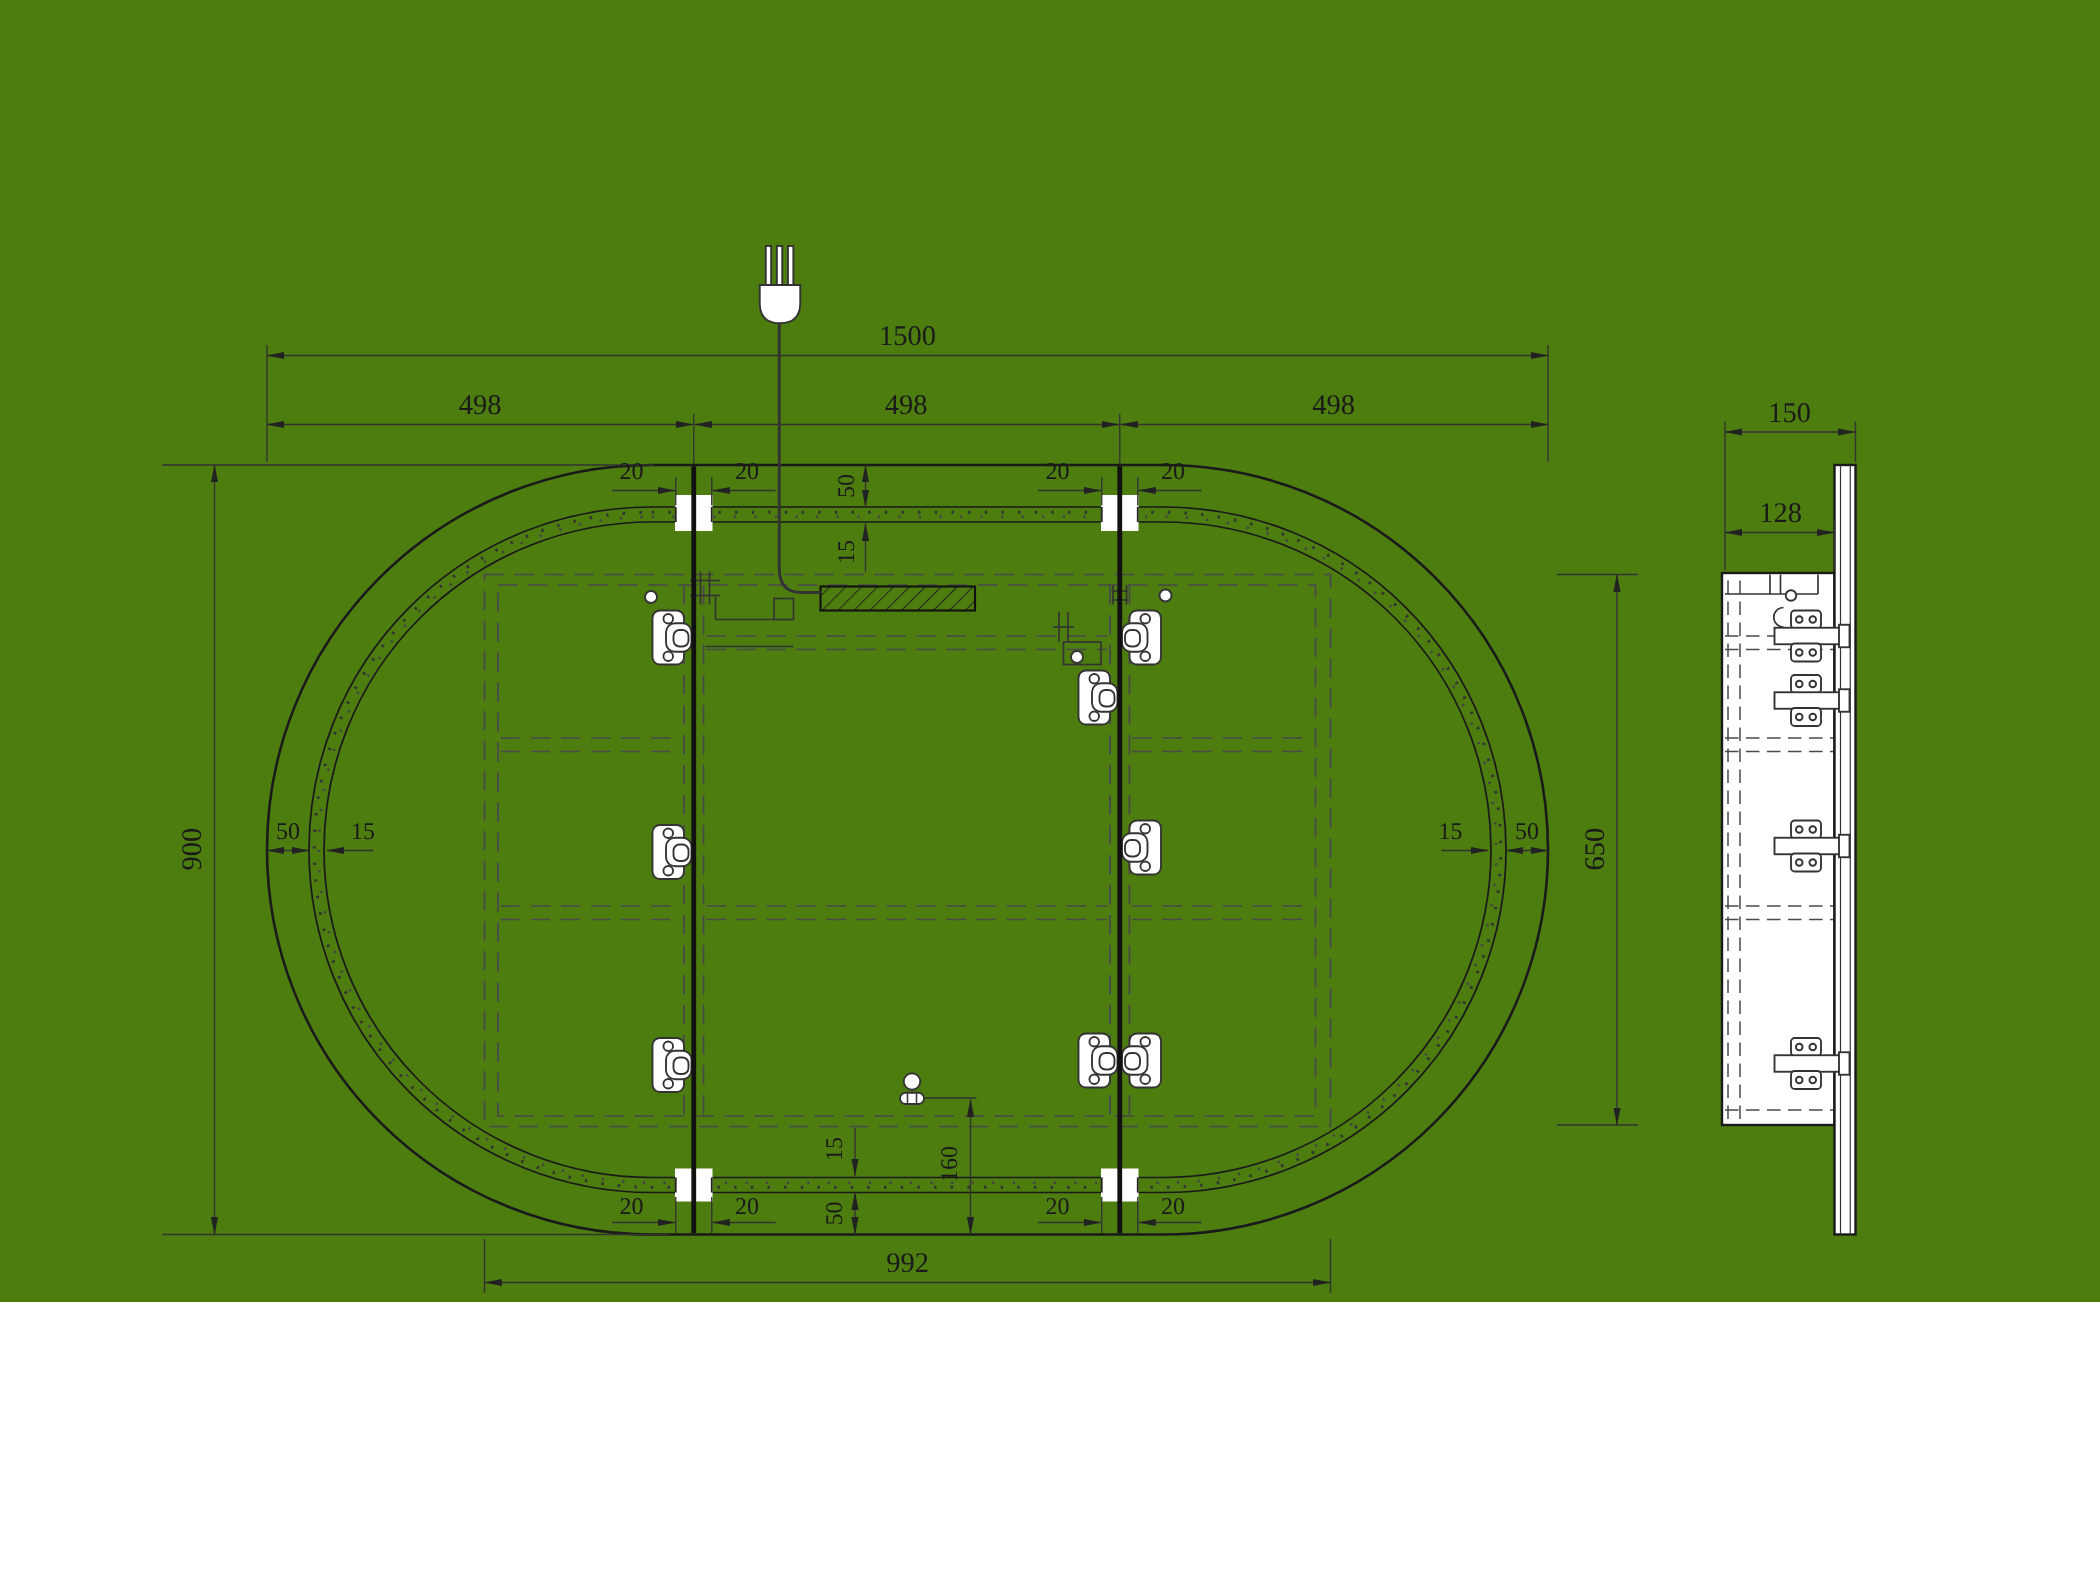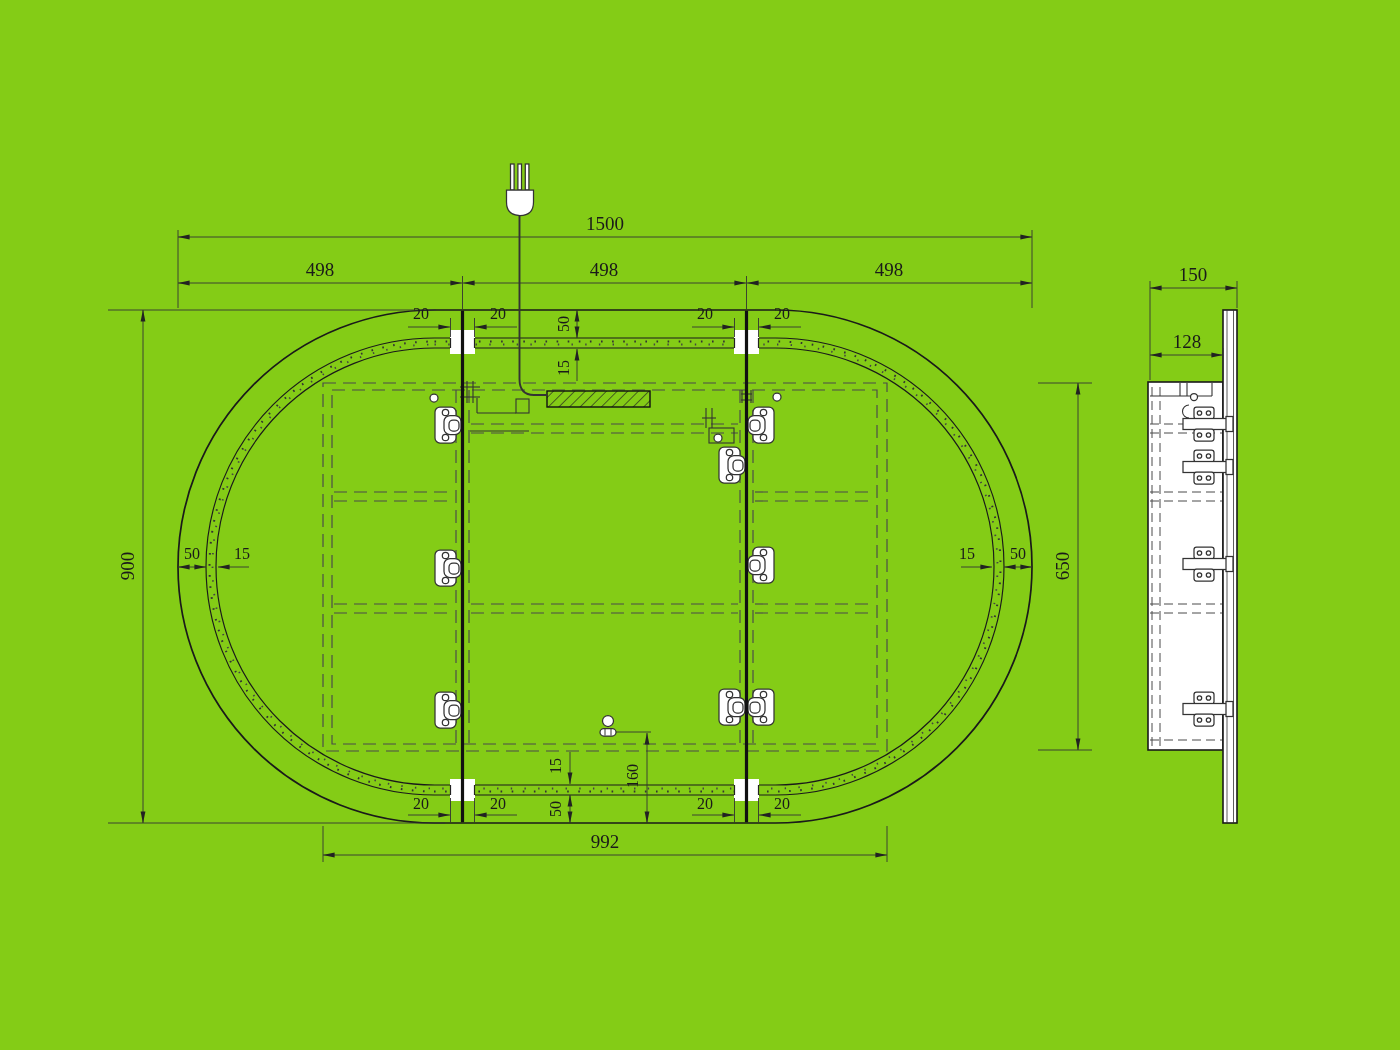--- a/index.html
+++ b/index.html
@@ -1,16 +1,16 @@
 <!DOCTYPE html>
 <html><head>
 <meta charset="utf-8">
 <style>
   html,body{margin:0;padding:0;background:#ffffff;}
-  .page{width:1400px;height:1050px;background:#84cc16;position:relative;overflow:hidden;}
+  .page{width:1400px;height:868px;background:#4d7c0f;position:relative;overflow:hidden;}
   svg{display:block;}
   text{font-family:"Liberation Serif","DejaVu Serif",serif;fill:#1a1a1a;}
   .dim-big{font-size:19px;}
   .dim-sm{font-size:16px;}
   .obj{stroke:#1a1a1a;fill:none;}
   .thin{stroke:#333;stroke-width:0.9;fill:none;}
   .hid{stroke:#4a4a4a;stroke-width:1.15;fill:none;stroke-dasharray:13 7;}
   .hid2{stroke:#4a4a4a;stroke-width:1;fill:none;stroke-dasharray:9 5;}
   .hw{stroke:#333;stroke-width:1.25;fill:#fff;}
   .det{stroke:#333;stroke-width:1.1;fill:none;}

